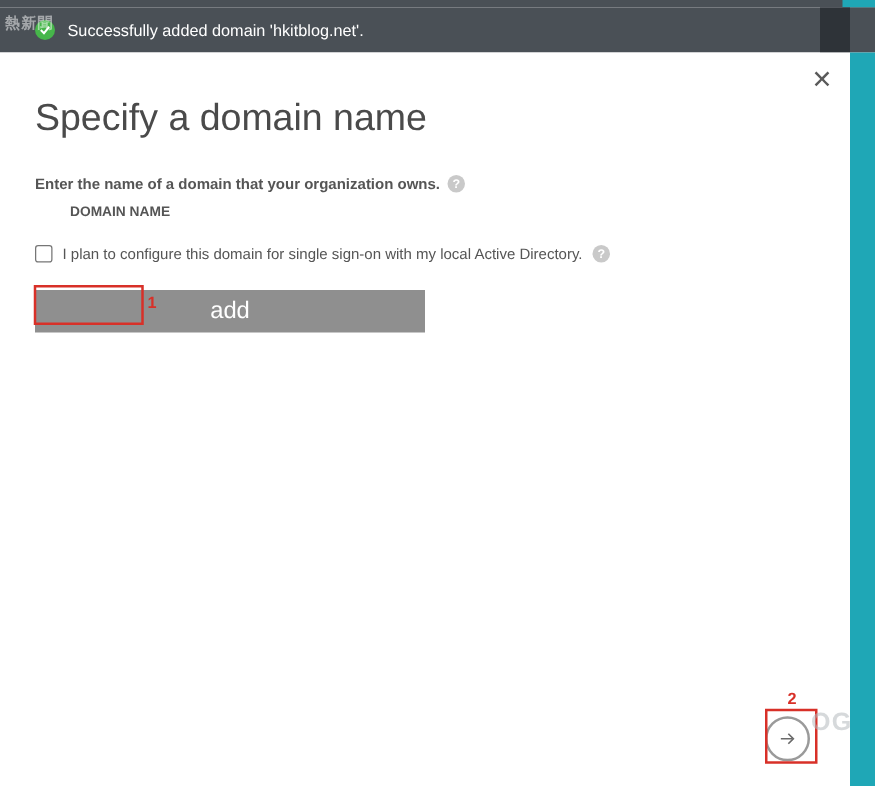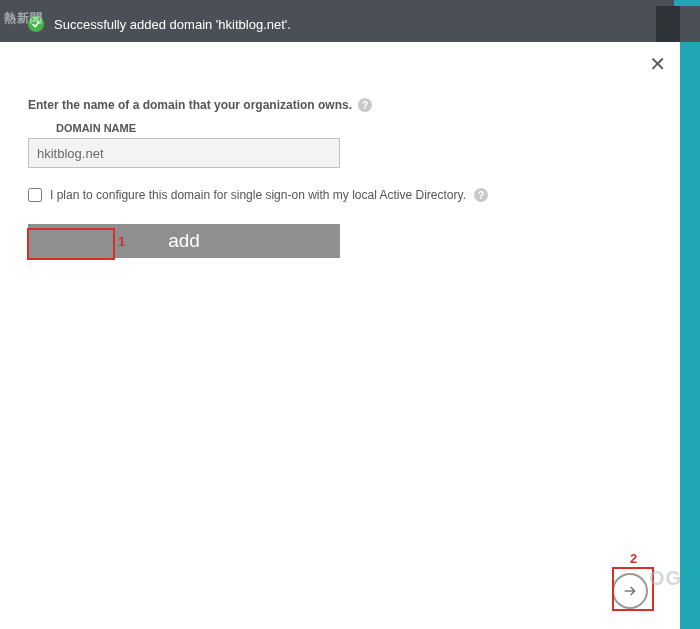--- a/index.html
+++ b/index.html
@@ -96,28 +96,28 @@
     <span>Successfully added domain 'hkitblog.net'.</span>
   </div>
   <div class="top-dark-edge"></div>
   <div class="watermark">熱新聞</div>
 
   <div class="accent-right"></div>
 
   <div class="body">
     <div class="close-x">✕</div>
 
+    <h1 class="title">Specify a domain name</h1>
 
     <div class="instruction">
       <span>Enter the name of a domain that your organization owns.</span>
       <span class="help-icon">?</span>
     </div>
 
     <div class="fieldlabel">DOMAIN NAME</div>
-    <input class="domain-input" type="text" value="hkitblog.net" style="">
 
     <div class="sso-row">
       <input type="checkbox" style="">
       <span>I plan to configure this domain for single sign-on with my local Active Directory.</span>
       <span class="help-icon">?</span>
     </div>
 
     <button class="add-btn">add</button>
 
     <div class="next-btn">

